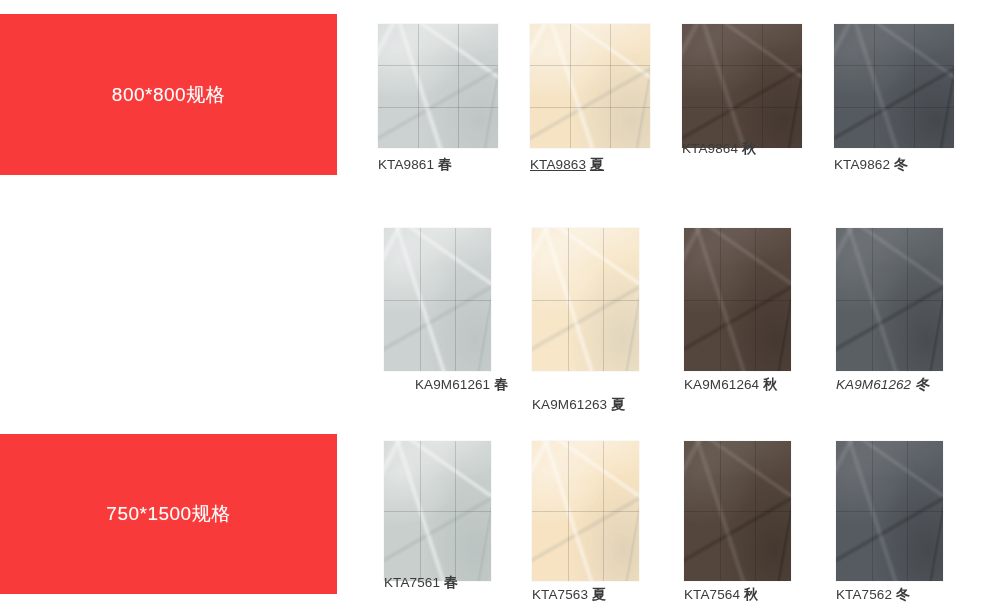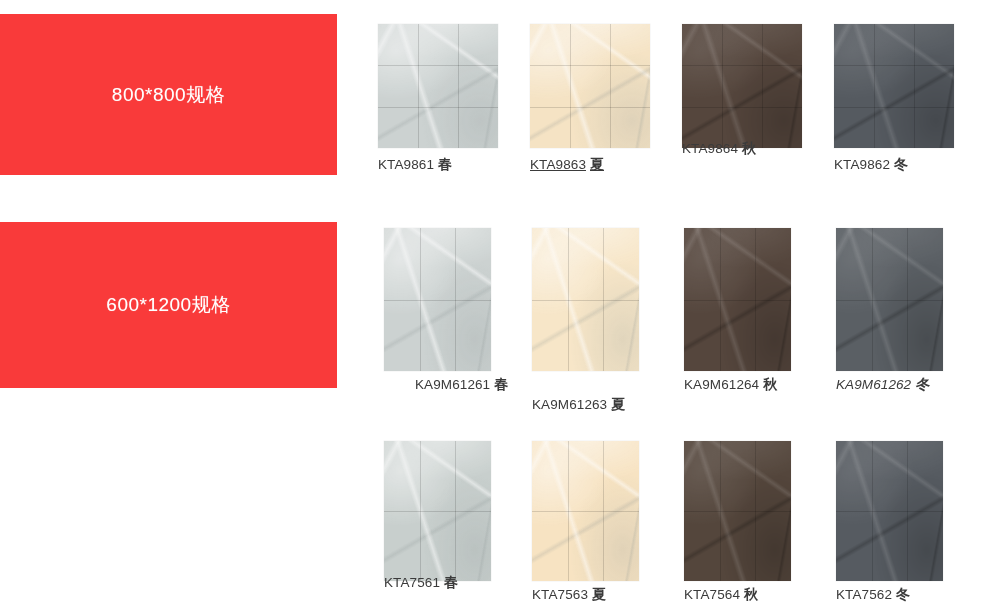--- a/index.html
+++ b/index.html
@@ -102,22 +102,22 @@
   }
 </style>
 </head>
 <body>
 
 <div class="page">
 
   <div class="spec-banner" id="banner-0">
     <span class="spec-label">800*800规格</span>
   </div>
-  <div class="spec-banner" id="banner-1">
-    <span class="spec-label">600*1200规格</span>
+  <div class="spec-banner" id="banner-2">
+    <span class="spec-label">750*1500规格</span>
   </div>
 
   <div id="tile-layer">
       <div class="tile-cell" style="left: 378px; top: 0px; position: absolute;">
         <div class="tile-swatch sq" style="position: absolute; top: 24px; left: 0px; width: 120px; height: 124px; background: rgb(204, 210, 209);">
           <div class="veins" style="background-image: linear-gradient(118deg, transparent 18%, rgba(255, 255, 255, 0.55) 20%, transparent 22%), linear-gradient(72deg, transparent 40%, rgba(255, 255, 255, 0.55) 42%, transparent 44%), linear-gradient(150deg, transparent 55%, rgba(130, 140, 140, 0.22) 56.5%, transparent 58%), linear-gradient(35deg, transparent 66%, rgba(255, 255, 255, 0.55) 67.5%, transparent 69%), linear-gradient(100deg, transparent 78%, rgba(130, 140, 140, 0.22) 79%, transparent 80.5%), radial-gradient(60% 40% at 25% 30%, rgba(255, 255, 255, 0.55), transparent 70%), radial-gradient(50% 55% at 75% 70%, rgba(130, 140, 140, 0.22), transparent 72%), radial-gradient(70% 30% at 55% 12%, rgba(255, 255, 255, 0.55), transparent 75%);"></div>
           <div class="grout">
             <div class="v1"></div>
             <div class="v2"></div>
             <div class="h1"></div>

